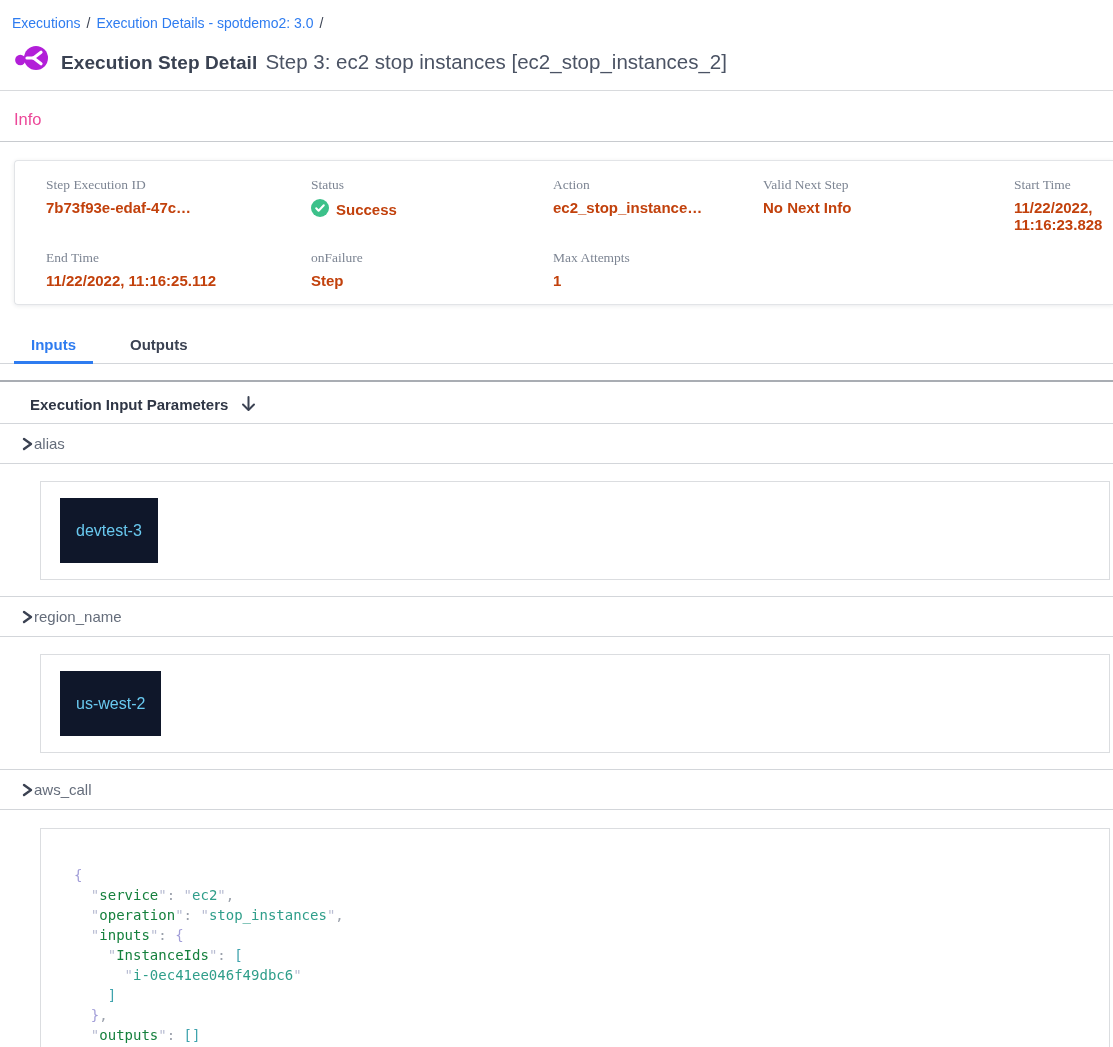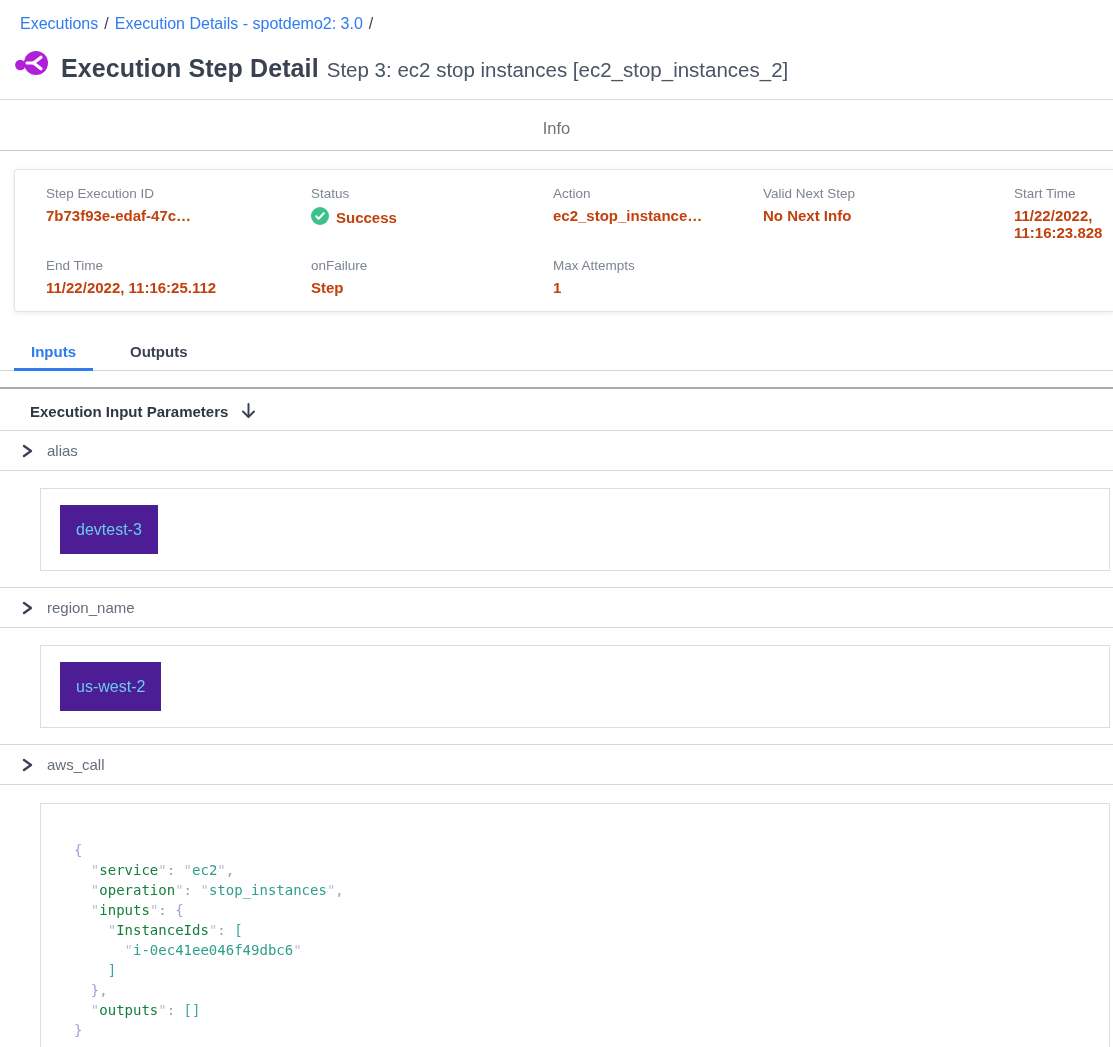--- a/index.html
+++ b/index.html
@@ -2,67 +2,67 @@
 <html><head>
 <meta charset="utf-8">
 <style>
   html,body { margin:0; padding:0; }
   body {
     width:1113px; height:1047px; overflow:hidden; background:#ffffff;
     font-family:"Liberation Sans", sans-serif; color:#3b4252;
     -webkit-font-smoothing:antialiased;
   }
   
-  .breadcrumb { padding:15px 14px 5px 12px; font-size:16px;margin-left:8px; }
+  .breadcrumb { padding:15px 14px 5px 12px; font-size:14px; }
   .crumb-link { color:#2e7cf0; text-decoration:none; cursor:pointer; }
   .crumb-sep { color:#3b4252; margin:0 6px; }
   
   .header-row { display:flex; align-items:center; gap:11px; padding:7px 14px 16px 14px; }
   .logo-icon { width:36px; height:30px; flex:0 0 auto; }
   .title-wrap { display:flex; align-items:baseline; }
-  .page-title { font-size:25px; font-weight:700; color:#3a4252; letter-spacing:.1px;margin-top:9px; }
+  .page-title { font-size:19px; font-weight:700; color:#3a4252; letter-spacing:.1px;margin-top:9px; }
   .page-subtitle { font-size:20.5px; font-weight:400; color:#4b5364; margin-left:8px; }
   
   .div-light { height:1px; background:#d8dadd; }
   .div-med   { height:1px; background:#c8cbcf; }
   .div-row   { height:1px; background:#d3d6da; }
   .div-thick { height:2px; background:#a9adb3; margin-top:16px; }
   
-  .info-label { padding:19px 14px 12px 14px; font-size:16.5px; color:#737373;text-align:center; }
+  .info-label { padding:19px 14px 12px 14px; font-size:16.5px; color:#ec4899; }
   .info-card {
     margin:18px 0 0 14px; border:1px solid #e2e4e7; border-right:none;
     border-radius:4px 0 0 4px; box-shadow:0 1px 4px rgba(40,50,70,.10);
     padding:16px 0 15px 31px;
     display:grid; grid-template-columns:265px 242px 210px 251px 1fr; row-gap:17px;
   }
-  .field-label { font-size:13.5px; color:#7d8593; margin-bottom:6px; }
+  .field-label { font-size:13.5px; color:#7d8593; margin-bottom:6px;font-family:Liberation Serif, serif; }
   .field-value { font-size:15px; font-weight:700; color:#c2410c; }
   .field-value.link { color:#2e7cf0; cursor:pointer; }
   .status-wrap { display:flex; align-items:center; gap:7px; }
   .status-wrap svg { width:18px; height:18px; }
   
   .tabs-row { margin-top:27px; padding:0 14px; border-bottom:1px solid #d3d6da; display:flex; }
   .tab {
     padding:4px 17px 8px 17px; margin-right:20px; font-size:15px; font-weight:600;
     color:#3b4252; border-bottom:3px solid transparent; margin-bottom:-1px; cursor:pointer;
   }
   .tab.active { color:#2e7cf0; border-bottom-color:#2e7cf0; }
   
   .params-row { padding:13px 14px 10px 30px; display:flex; align-items:center; gap:12px; }
   .params-label { font-size:15px; font-weight:700; color:#2f3645; }
   .arrow-down-icon { width:17px; height:18px; cursor:pointer; }
   
-  .section-header { display:flex; align-items:center; gap:13px; padding:11px 14px 11px 20px; }
+  .section-header { display:flex; align-items:center; padding:11px 14px 11px 20px; }
   .chev-icon { width:14px; height:14px; cursor:pointer; }
   .section-label { font-size:15px; color:#656d7b; }
   .content-box {
     margin:17px 3px 16px 40px; border:1px solid #dbdde0; padding:16px 19px; background:#fff;
   }
   .chip {
-    display:inline-block; background:#4c1d95; padding:15px 16px;
+    display:inline-block; background:#0f172a; padding:23px 16px;
     font-size:16px; line-height:19px; color:#69c9ef;
   }
   .code-box {
     margin:18px 3px 0 40px; border:1px solid #dbdde0; border-bottom:none;
     padding:36px 20px 20px 33px; background:#fff; min-height:300px;
   }
   .code-box pre {
     margin:0; font-family:"DejaVu Sans Mono", monospace; font-size:14px; line-height:20px;
   }
   .tk-q     { color:#b9bdd3; }

